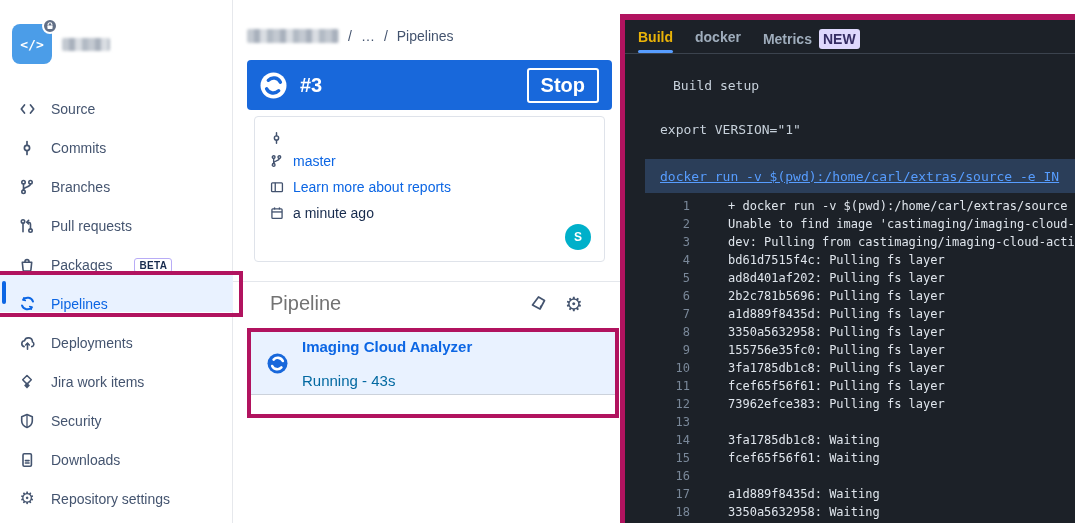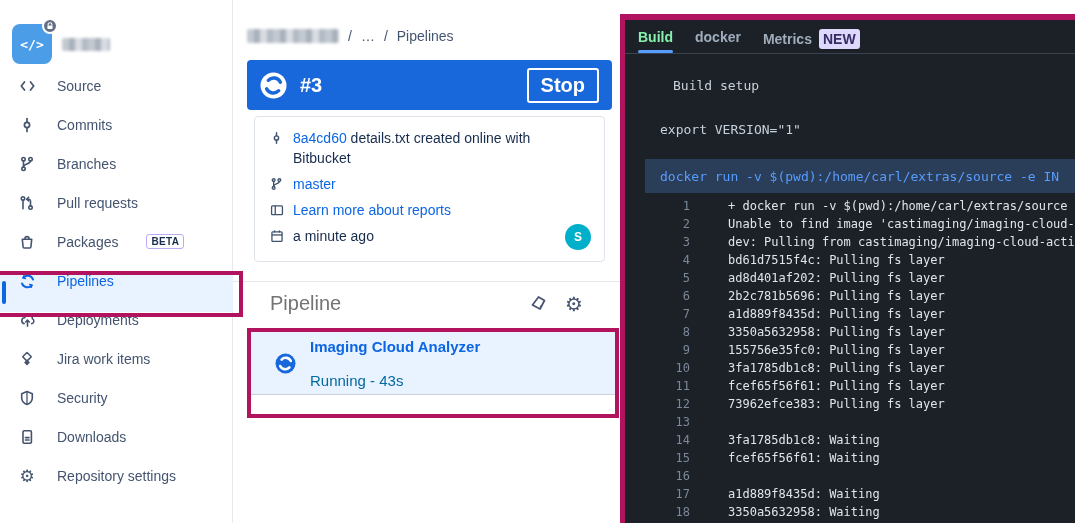--- a/index.html
+++ b/index.html
@@ -13,21 +13,21 @@
   .logo-row { position:absolute; left:12px; top:24px; display:flex; align-items:center; gap:10px; }
   .logo { width:40px; height:40px; border-radius:8px; background:#4b9de8; color:#fff;
           display:flex; align-items:center; justify-content:center;
           font-family:"DejaVu Sans Mono",monospace; font-weight:bold; font-size:13px; position:relative; }
   .lock-badge { position:absolute; top:-6px; right:-6px; width:16px; height:16px; border-radius:50%;
                 background:#626f86; border:2px solid #fff; display:flex; align-items:center; justify-content:center; }
   .blur-blob { background:repeating-linear-gradient(90deg,#c3c9d1 0 7px,#a8b0bc 7px 13px,#d9dde2 13px 20px,#b2bac4 20px 26px);
                filter:blur(1.4px); border-radius:2px; }
   .repo-blob { width:48px; height:13px; }
   .nav { position:absolute; top:78px; left:0; width:233px; }
-  .nav-item { height:39px; display:flex; align-items:flex-start; padding-left:18px; gap:21px;
+  .nav-item { height:39px; display:flex; align-items:flex-end; padding-left:18px; gap:15px;
               color:#44546f; font-size:14px; cursor:pointer; position:relative; }
   .nav-item .icn { width:18px; display:flex; justify-content:center; align-items:center; color:#44546f; }
   .nav-item.active { background:#e9f2ff; color:#0c66e4; }
   .nav-item.active .icn { color:#0c66e4; }
   .nav-item.active::before { content:''; position:absolute; left:2px; top:8px; bottom:8px; width:4px;
                              border-radius:2px; background:#0c66e4; }
   .beta-badge { border:1px solid #b8acf6; border-radius:3px; padding:0 4px; font-size:10px; font-weight:bold;
                 color:#172b4d; height:15px; line-height:14px; margin-left:7px; letter-spacing:.3px; }
   .gear-glyph { font-family:"DejaVu Sans",sans-serif; font-size:17px; line-height:1; }
   
@@ -50,41 +50,41 @@
   .cc-msg { width:285px; }
   a.link { color:#0c66e4; text-decoration:none; cursor:pointer; }
   .avatar { position:absolute; right:13px; bottom:11px; width:26px; height:26px; border-radius:50%;
             background:#00b0ca; color:#fff; font-size:12px; font-weight:700;
             display:flex; align-items:center; justify-content:center; cursor:pointer; }
   .section-divider { position:absolute; left:233px; top:281px; width:387px; height:1px; background:#e4e7ec; }
   .pipeline-head { position:absolute; left:270px; top:292px; font-size:20px; font-weight:400; color:#737373; }
   .pipeline-actions { position:absolute; left:528px; top:294px; display:flex; gap:17px; align-items:center; color:#44546f; }
   .pipeline-actions .gear-glyph { font-size:20px; }
   .step-card { position:absolute; left:251px; top:332px; width:364px; height:82px; background:#fff; z-index:2; }
-  .step-row { height:63px; background:#e9f2ff; display:flex; align-items:center; gap:14px; padding-left:24px;
+  .step-row { height:63px; background:#e9f2ff; display:flex; align-items:center; gap:14px; padding-left:16px;
               border-bottom:1px solid #ccd2db; cursor:pointer; }
   .step-title { color:#0c66e4; font-weight:600; font-size:15px; }
   .step-status { color:#0369a1; font-size:15px; margin-top:17px; }
   
   .log-panel { position:absolute; left:620px; top:14px; width:455px; height:509px; background:#1c2128;
                border-left:5px solid #b1135f; border-top:6px solid #b1135f; color:#dee4ea; z-index:4; }
   .tabs { display:flex; gap:22px; padding:9px 0 0 13px; font-size:14px; font-weight:600; align-items:flex-start; height:33px; }
   .tab { color:#9fadbc; padding-bottom:8px; position:relative; cursor:pointer; display:flex; align-items:center; }
-  .tab.active { color:#86efac; }
+  .tab.active { color:#eab308; }
   .tab.active::after { content:''; position:absolute; left:0; bottom:0; height:3px; width:100%;
                        background:#579dff; border-radius:2px; }
   .new-badge { background:#dfd8fd; color:#352c63; font-size:14px; font-weight:700; border-radius:3px;
                padding:2px 4px; margin-left:7px; }
   .tabs-divider { height:1px; background:#3b434e; width:100%; }
   .log-body { font-family:"DejaVu Sans Mono",monospace; position:relative; height:469px; overflow:hidden; }
   .log-setup { position:absolute; left:48px; top:24px; font-size:13px; color:#c7d1db; white-space:pre; }
   .log-export { position:absolute; left:35px; top:68px; font-size:13px; color:#c7d1db; white-space:pre; }
   .log-highlight { position:absolute; left:20px; right:0; top:105px; height:34px; background:#2b3e59;
                    display:flex; align-items:center; padding-left:15px; color:#579dff; font-size:13px;
-                   white-space:pre; overflow:hidden; }
+                   white-space:pre; overflow:hidden;text-decoration:underline; }
   .log-lines { position:absolute; left:0; right:0; top:143px; }
   .log-line { height:18px; display:flex; font-size:12px; line-height:18px; white-space:pre; overflow:hidden; }
   .ln { flex:0 0 65px; text-align:right; color:#7a8899; }
   .lt { padding-left:38px; color:#dfe5ec; }
   svg { display:block; }
 </style>
 </head>
 <body>
 
 <div class="app">
@@ -237,21 +237,20 @@
 
   <div class="commit-card">
     <div class="cc-row">
       <span class="icn">
         <svg width="13" height="14" viewBox="0 0 16 16" fill="none" stroke="currentColor" stroke-width="1.8" stroke-linecap="round">
             <circle cx="8" cy="8" r="2.6"></circle>
             <path d="M8 1.6 V5.2"></path>
             <path d="M8 10.8 V14.4"></path>
           </svg>
       </span>
-      <span class="cc-msg"><a class="link">8a4cd60</a><span> details.txt created online with Bitbucket</span></span>
     </div>
     <div class="cc-row">
       <span class="icn">
         <svg width="13" height="14" viewBox="0 0 16 16" fill="none" stroke="currentColor" stroke-width="1.7" stroke-linecap="round">
             <circle cx="4.5" cy="3.2" r="1.7"></circle>
             <circle cx="11.5" cy="3.2" r="1.7"></circle>
             <circle cx="4.5" cy="12.8" r="1.7"></circle>
             <path d="M4.5 5 V11"></path>
             <path d="M11.5 5 C11.5 8.2 4.5 7.6 4.5 10.6"></path>
           </svg>

